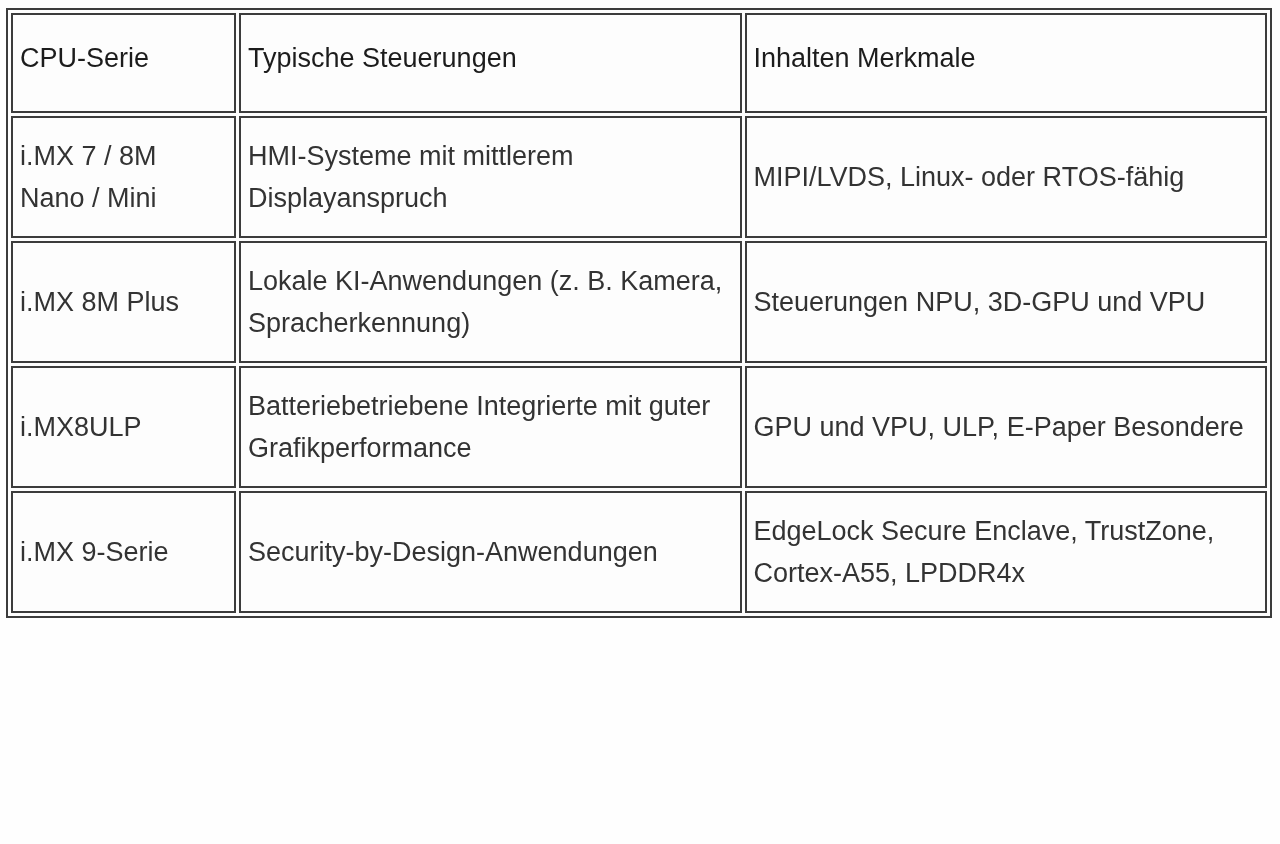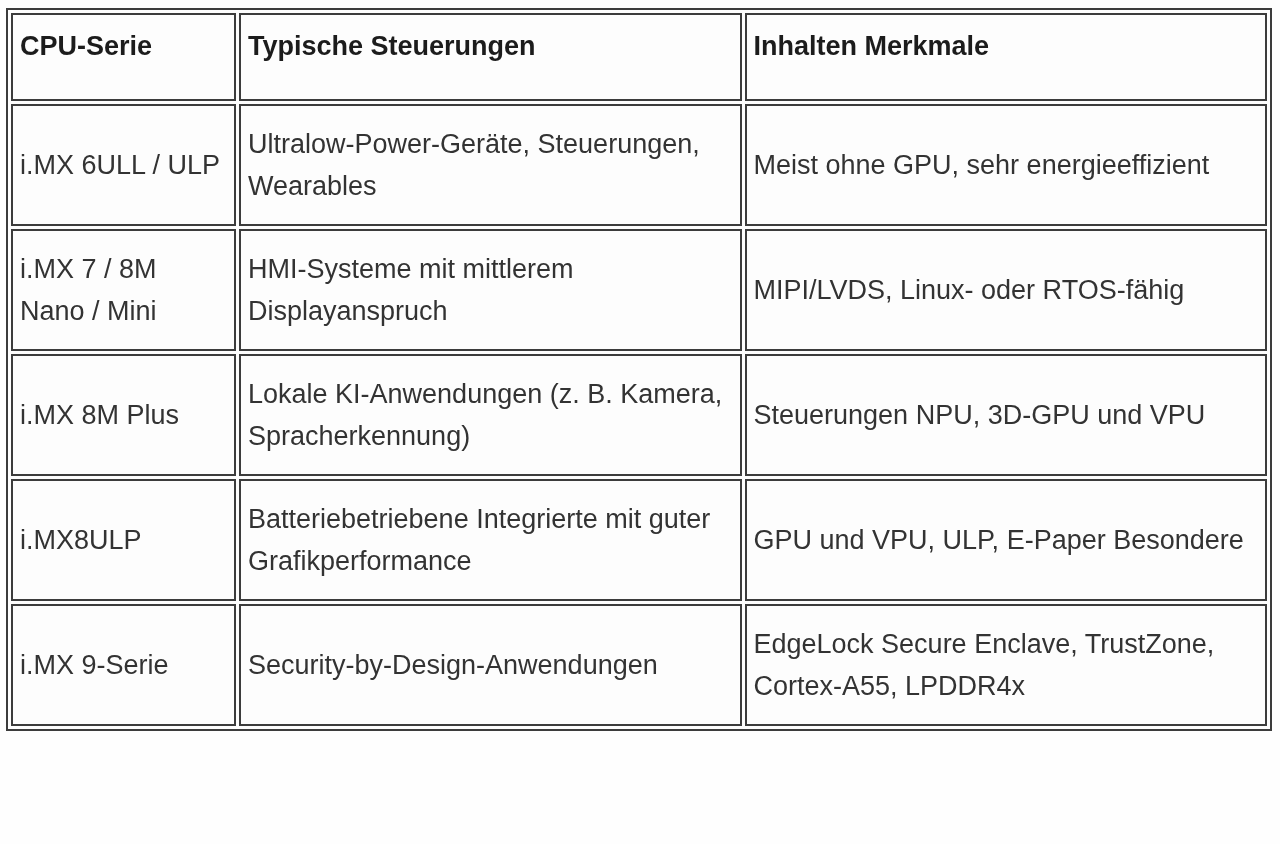--- a/index.html
+++ b/index.html
@@ -34,23 +34,23 @@
     background: #fdfdfd;
     padding: 2px 6px 2px 7px;
     font-size: 27px;
     line-height: 42px;
     overflow: hidden;
   }
   th {
     height: 72px;
     vertical-align: top;
     text-align: left;
-    font-weight: bold;
+    font-weight: normal;
     color: #1c1c1c;
-    padding-top: 10px;
+    padding-top: 22px;
     letter-spacing: 0px;
   }
   td {
     height: 114px;
     vertical-align: middle;
     color: #333333;
   }
 </style>
 </head>
 <body>
@@ -64,25 +64,20 @@
     </colgroup>
     <thead>
       <tr>
         <th>CPU-Serie</th>
         <th>Typische Steuerungen</th>
         <th>Inhalten Merkmale</th>
       </tr>
     </thead>
     <tbody>
       <tr>
-        <td>i.MX 6ULL / ULP</td>
-        <td>Ultralow-Power-Geräte, Steuerungen, Wearables</td>
-        <td>Meist ohne GPU, sehr energieeffizient</td>
-      </tr>
-      <tr>
         <td>i.MX 7 / 8M Nano / Mini</td>
         <td>HMI-Systeme mit mittlerem Displayanspruch</td>
         <td>MIPI/LVDS, Linux- oder RTOS-fähig</td>
       </tr>
       <tr>
         <td>i.MX 8M Plus</td>
         <td>Lokale KI-Anwendungen (z. B. Kamera, Spracherkennung)</td>
         <td>Steuerungen NPU, 3D-GPU und VPU</td>
       </tr>
       <tr>

